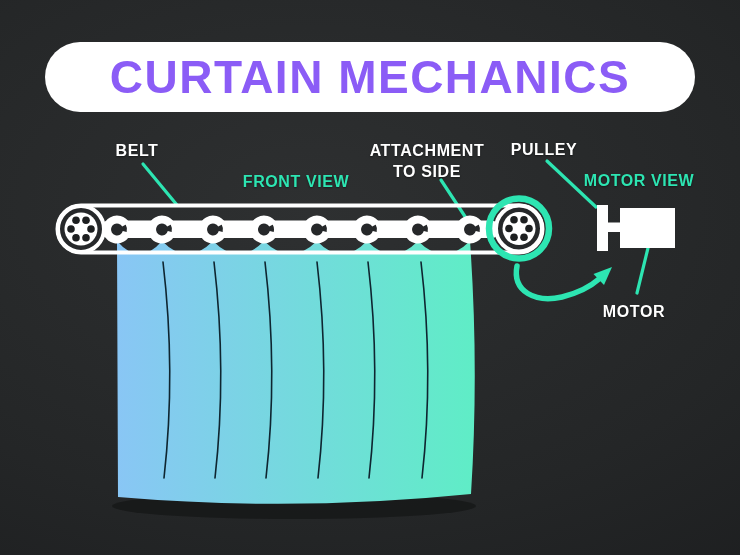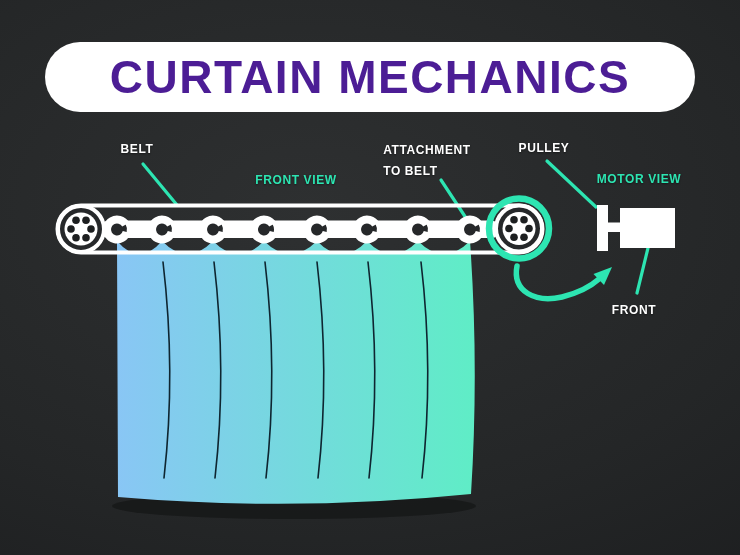--- a/index.html
+++ b/index.html
@@ -11,32 +11,32 @@
   .canvas{
     position:relative;width:740px;height:555px;
     background:radial-gradient(130% 110% at 42% 38%, #2e3031 0%, #242627 50%, #17181a 100%);
   }
   .title-pill{
     position:absolute;left:45px;top:42px;width:650px;height:70px;
     background:#ffffff;border-radius:35px;
     display:flex;align-items:center;justify-content:center;
   }
   .title-text{
-    font-size:46px;font-weight:900;color:#4c1d95;letter-spacing:1.5px;
+    font-size:46px;font-weight:900;color:#8b5cf6;letter-spacing:1.5px;
     white-space:nowrap;
   }
   .diagram-svg{position:absolute;left:0;top:0;}
   .label{
     position:absolute;transform:translateX(-50%);
-    font-size:12px;font-weight:bold;letter-spacing:.6px;white-space:nowrap;
+    font-size:16px;font-weight:bold;letter-spacing:.6px;white-space:nowrap;
     text-shadow:0 1px 2px rgba(0,0,0,.45);
   }
   .label.white{color:#ffffff;}
   .label.teal{color:#2de5b2;}
-  .label.center{text-align:left;line-height:21px;}
+  .label.center{text-align:center;line-height:21px;}
 </style>
 </head>
 <body>
 
 <div class="canvas">
 
   <div class="title-pill">
     <span class="title-text">CURTAIN MECHANICS</span>
   </div>
 
@@ -128,22 +128,22 @@
       <rect x="620" y="208" width="55" height="40" fill="#ffffff"></rect>
     </g>
   </svg>
 
   <div class="label white" style="left:137px;top:142px;">BELT</div>
 
   <div class="label teal" style="left:296px;top:173px;">FRONT VIEW</div>
 
   <div class="label white center" style="left:427px;top:140px;">
     <div>ATTACHMENT</div>
-    <div>TO BELT</div>
+    <div>TO SIDE</div>
   </div>
 
   <div class="label white" style="left:544px;top:141px;text-align:center;">PULLEY</div>
 
   <div class="label teal" style="left:639px;top:172px;">MOTOR VIEW</div>
 
-  <div class="label white" style="left:634px;top:303px;">FRONT</div>
+  <div class="label white" style="left:634px;top:303px;">MOTOR</div>
 
 </div>
 
 </body></html>

